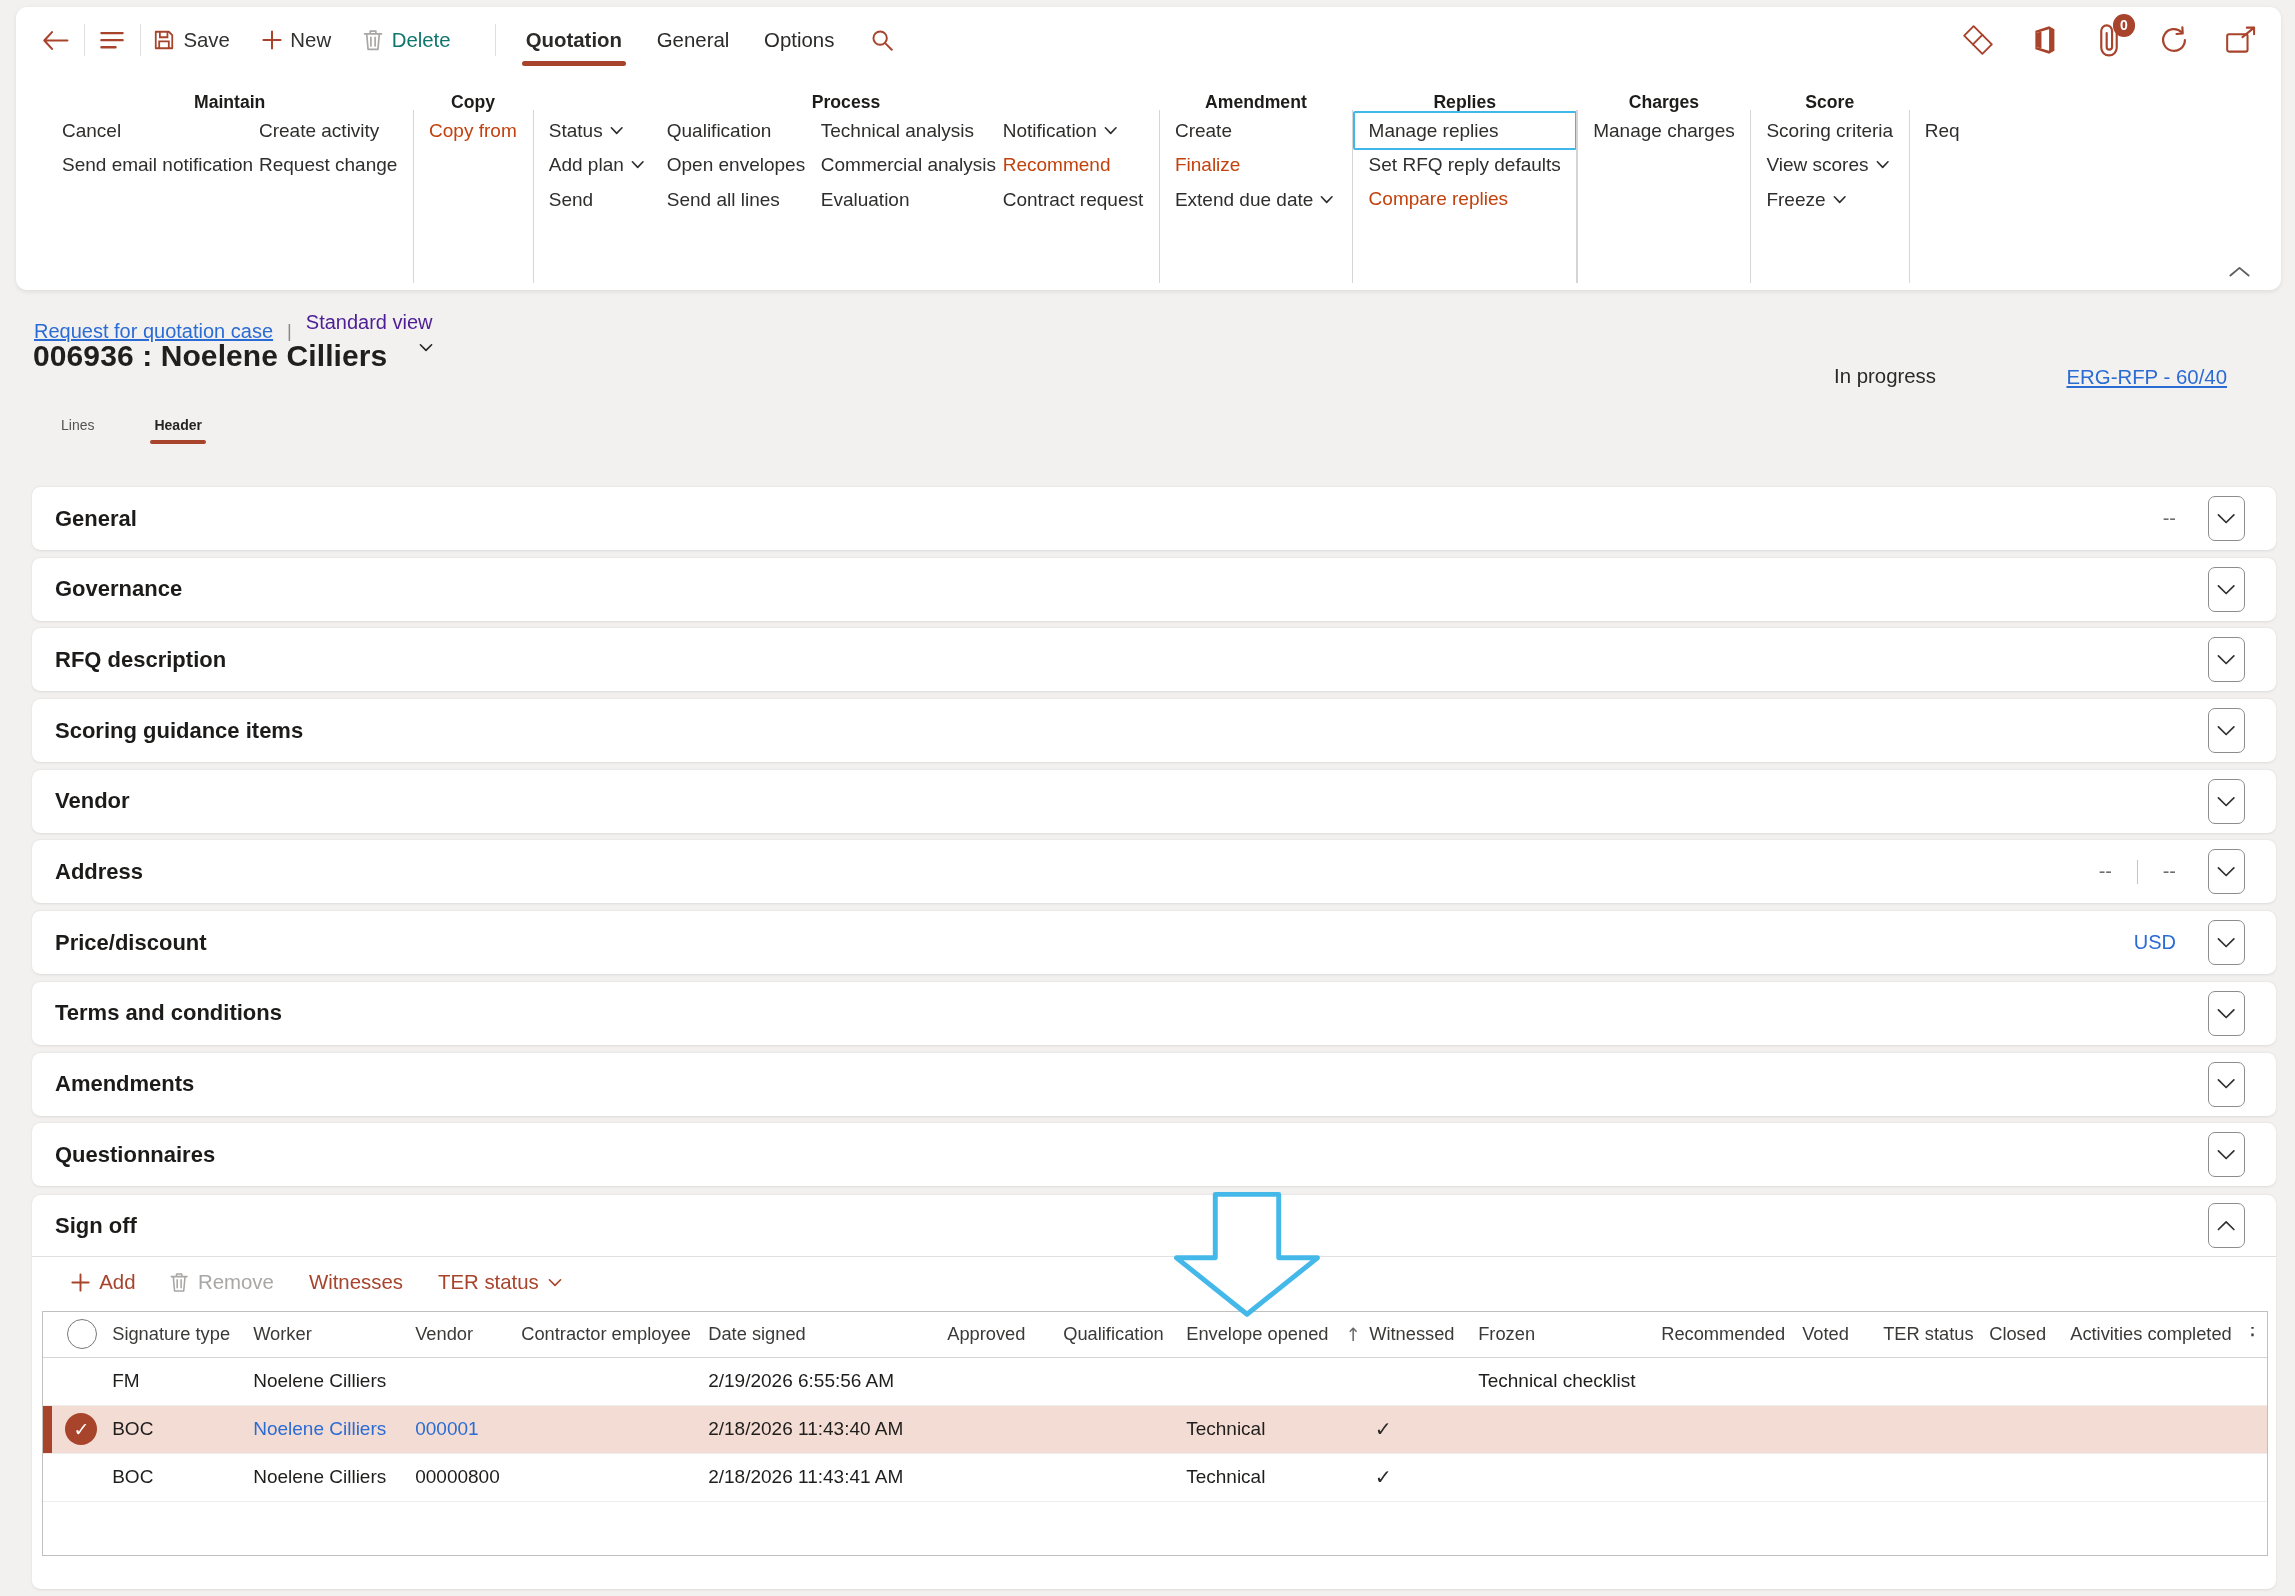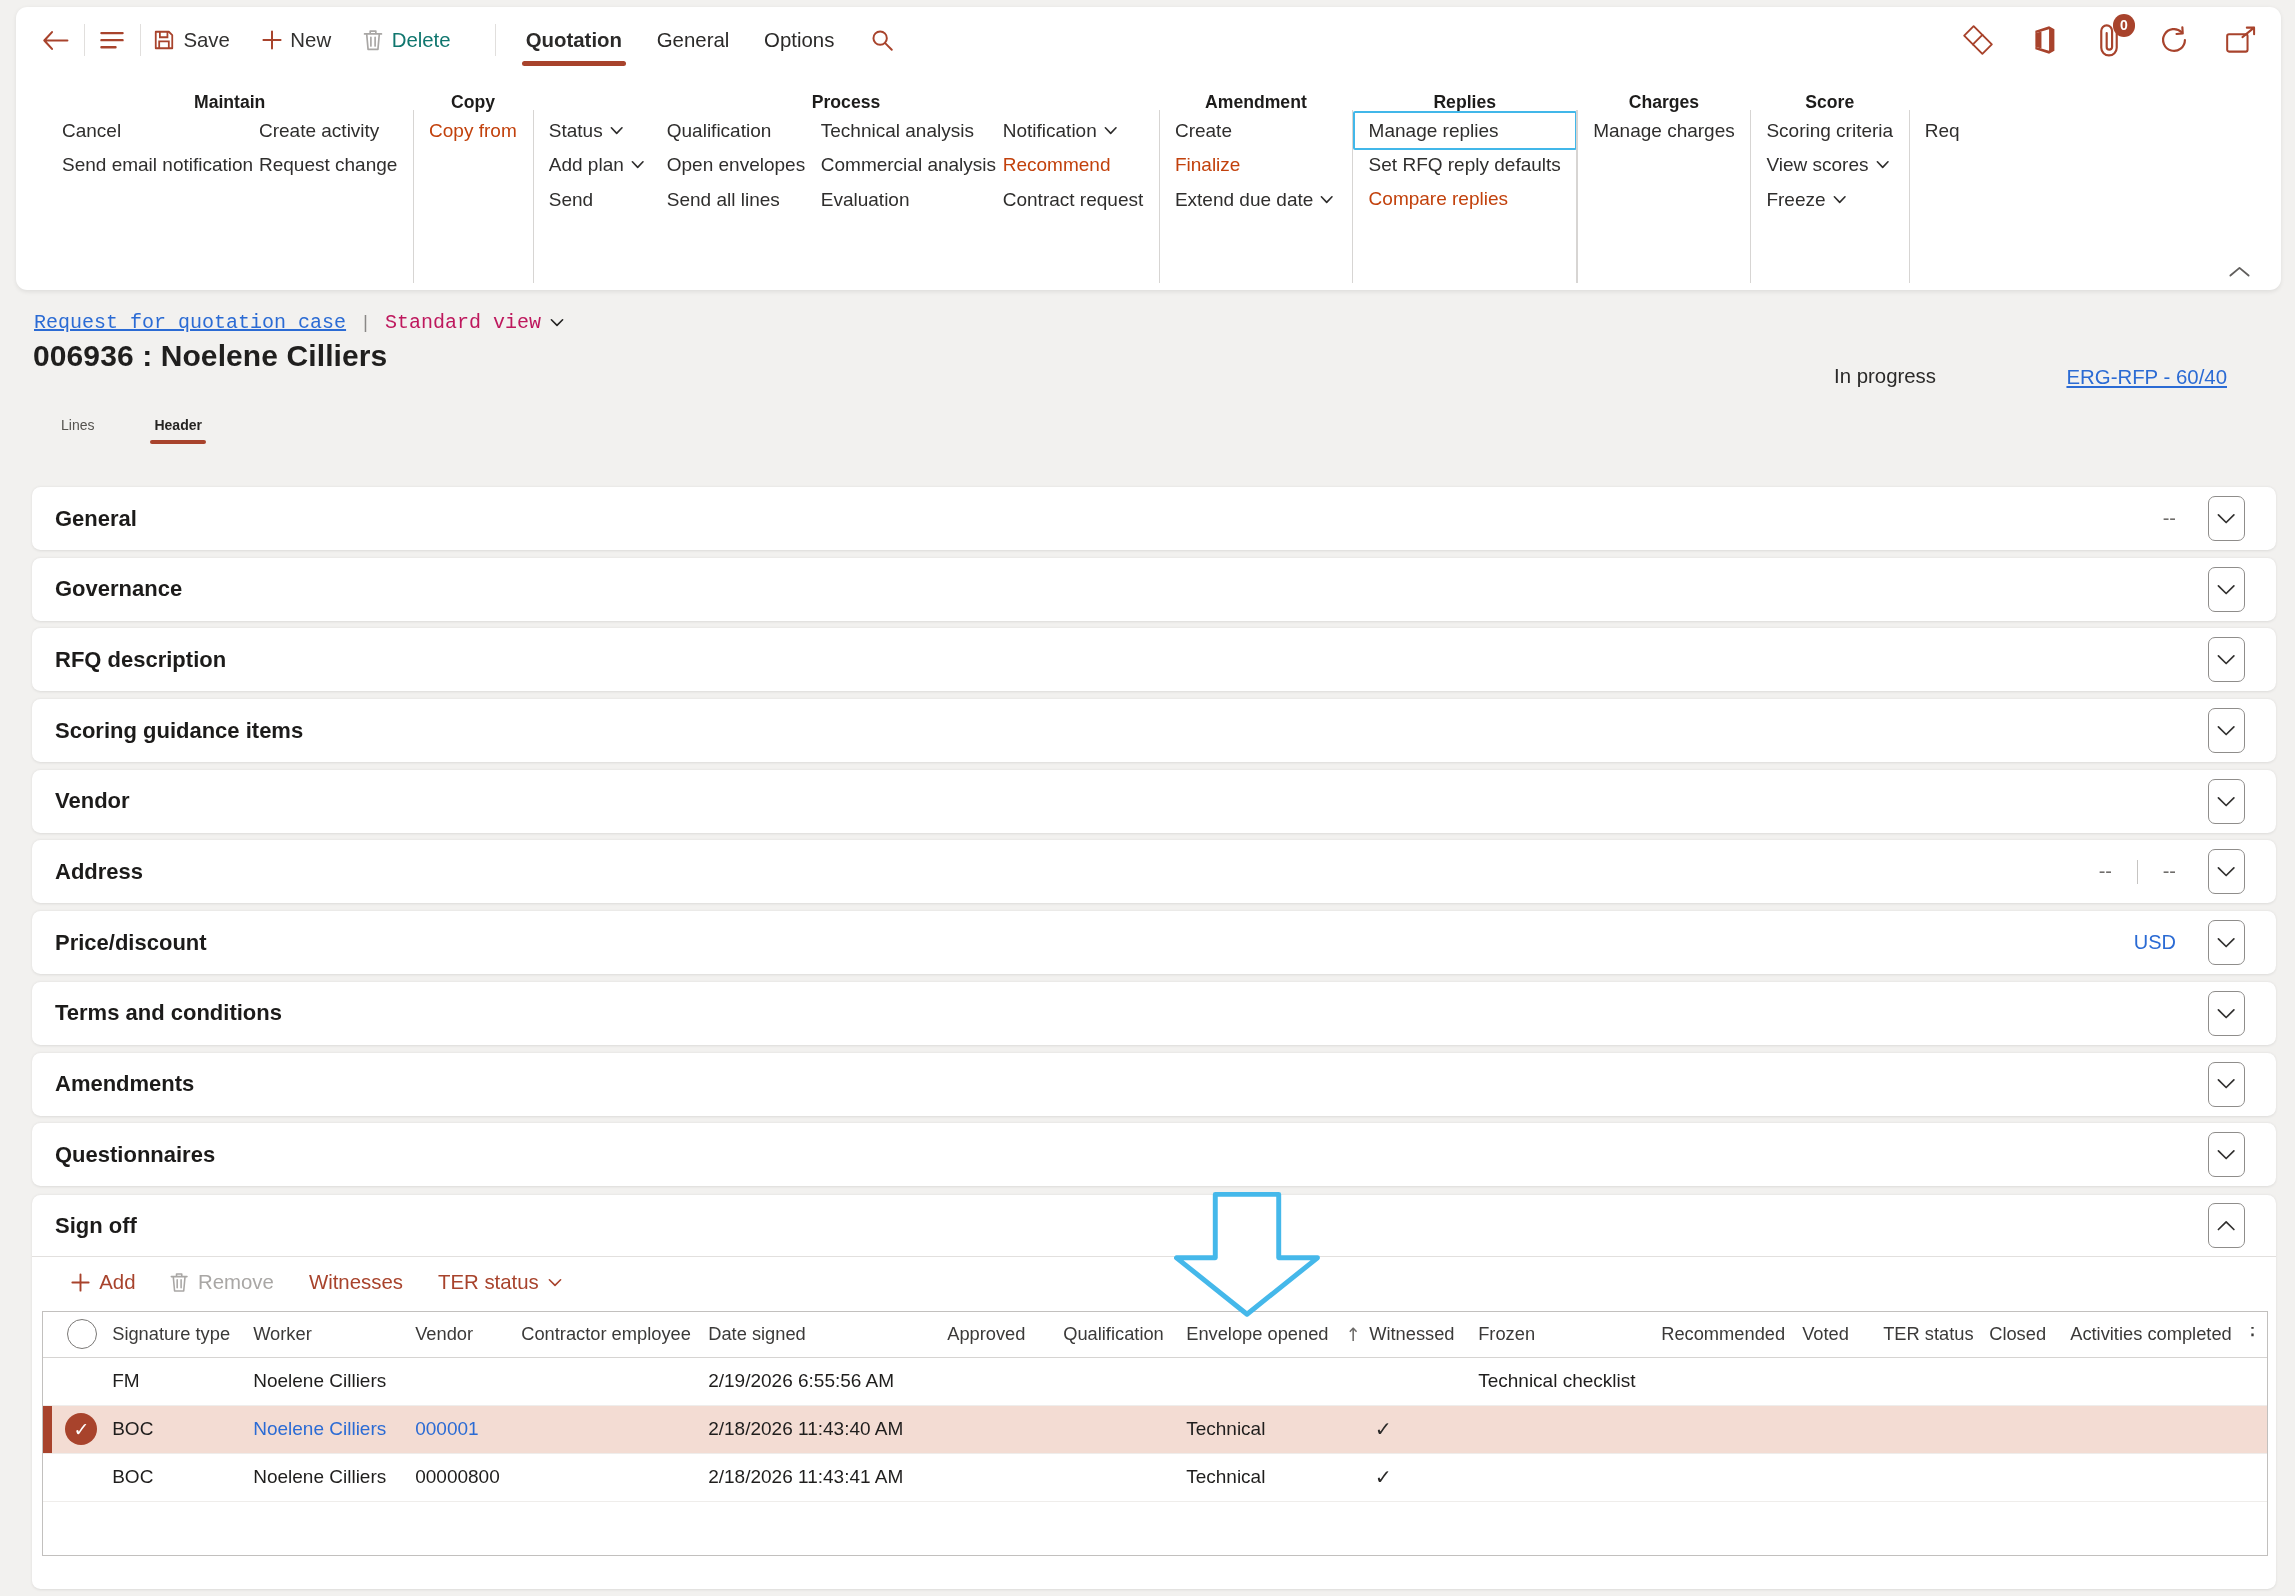--- a/index.html
+++ b/index.html
@@ -66,24 +66,24 @@
   .rib-group:nth-of-type(5) .rib-col:nth-child(4){min-width:130px}
   .rib-group:nth-of-type(7) .rib-col{min-width:162px}
   .rib-group:nth-of-type(9) .rib-col{min-width:189px}
   .rib-group:nth-of-type(11) .rib-col:nth-child(1){min-width:161px}
   .rib-group:nth-of-type(11) .rib-col:nth-child(2){min-width:134px}
   .rib-group:nth-of-type(13) .rib-col{min-width:141px}
   .rib-group:nth-of-type(15) .rib-col{min-width:120px}
   .ribbon-collapse { position:absolute; right:24px; bottom:7px; width:34px; height:24px; display:flex; align-items:center; justify-content:center; }
 
   
-  .breadcrumb { position:absolute; left:34px; top:311px; display:flex; align-items:center; font-size:20px;font-family:Liberation Mono, monospace; }
+  .breadcrumb { position:absolute; left:34px; top:311px; display:flex; align-items:center; font-size:20px; }
   .breadcrumb .bc-link { color:var(--link); }
   .breadcrumb .bc-sep { color:#8a8886; margin:0 14px; font-size:18.3px; }
-  .breadcrumb .bc-view { color:#be185d; display:flex; align-items:center; gap:8.5px; }
+  .breadcrumb .bc-view { color:#4c1d95; display:flex; align-items:flex-end; gap:8.5px;flex-direction:column; }
   .page-title { position:absolute; left:33px; top:339px; font-size:30px; font-weight:700; color:#201f1e; letter-spacing:0.1px; }
   .page-status { position:absolute; left:1834px; top:365px; font-size:20.4px; color:#2b2a29; }
   .page-ref { position:absolute; right:68px; top:366px; font-size:20.4px; color:var(--link); }
   .view-tabs { position:absolute; left:61px; top:417px; display:flex; gap:60px; font-size:14px; }
   .vtab { position:relative; color:#55534f; padding-bottom:11.3px; }
   .vtab.active { color:#252422; font-weight:600; }
   .vtab.active::after { content:""; position:absolute; left:-4.2px; right:-4.2px; bottom:0; height:4.2px; border-radius:2.1px; background:var(--accent); }
 
   
   .sections { position:absolute; left:32px; top:487px; width:2244px; }

